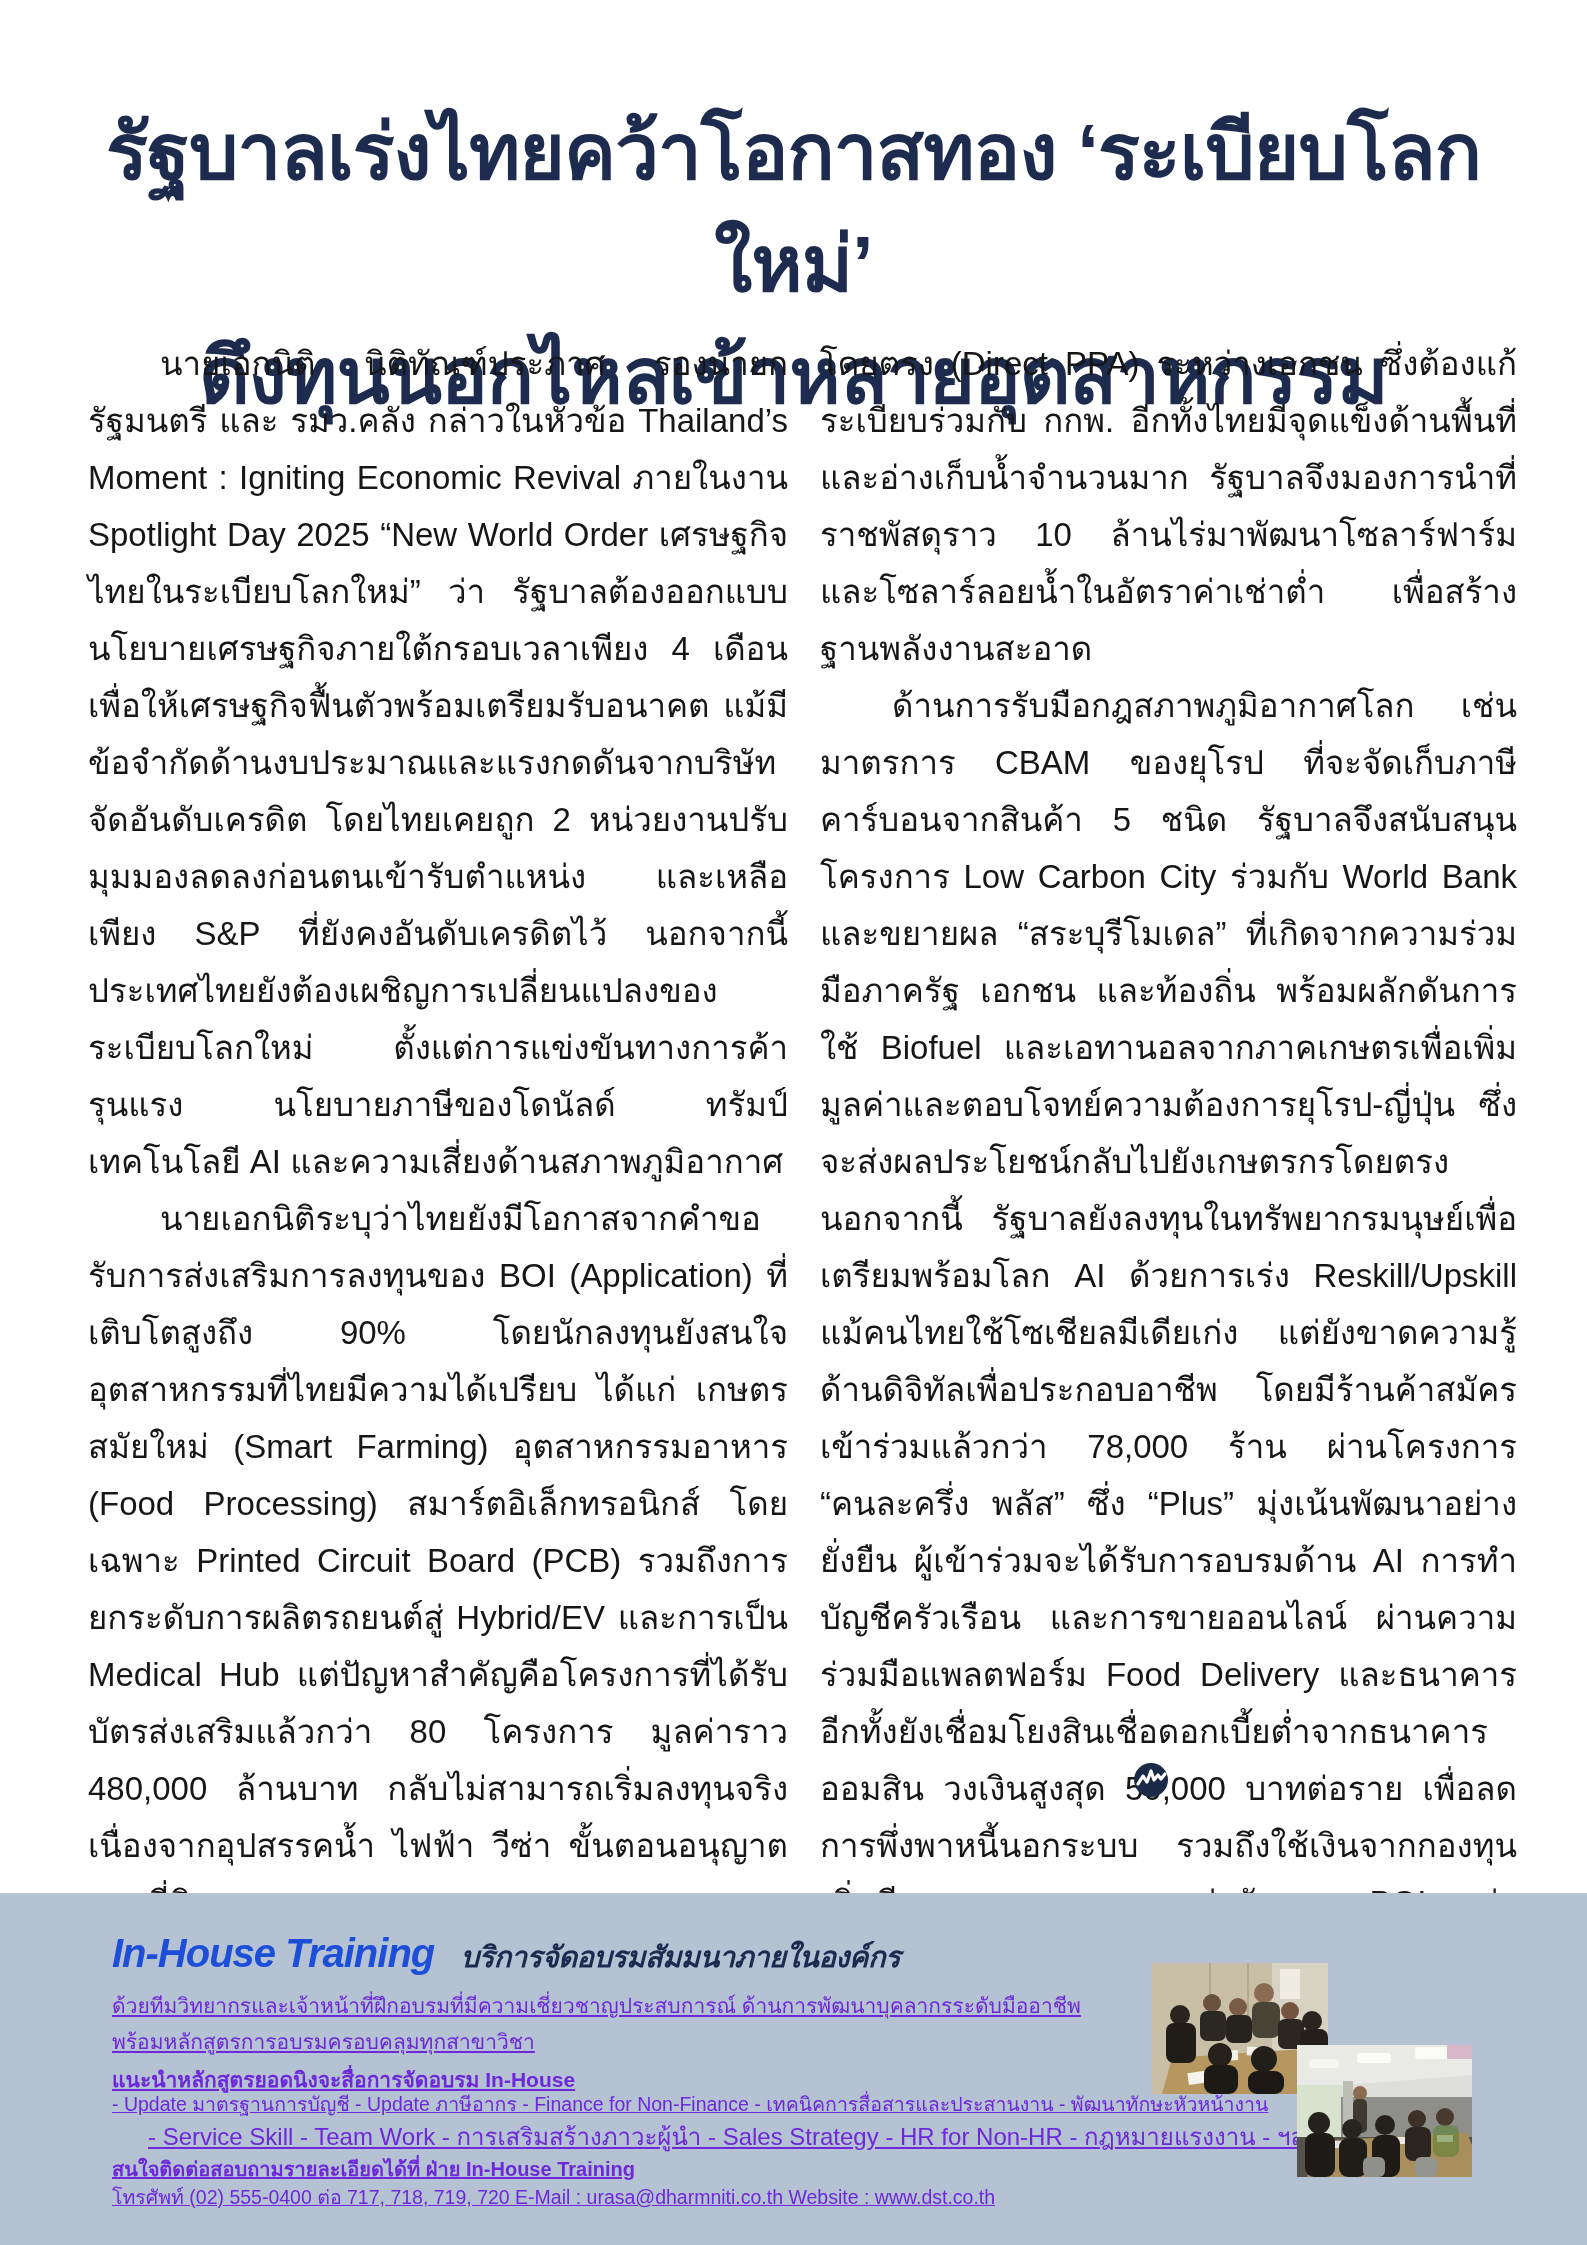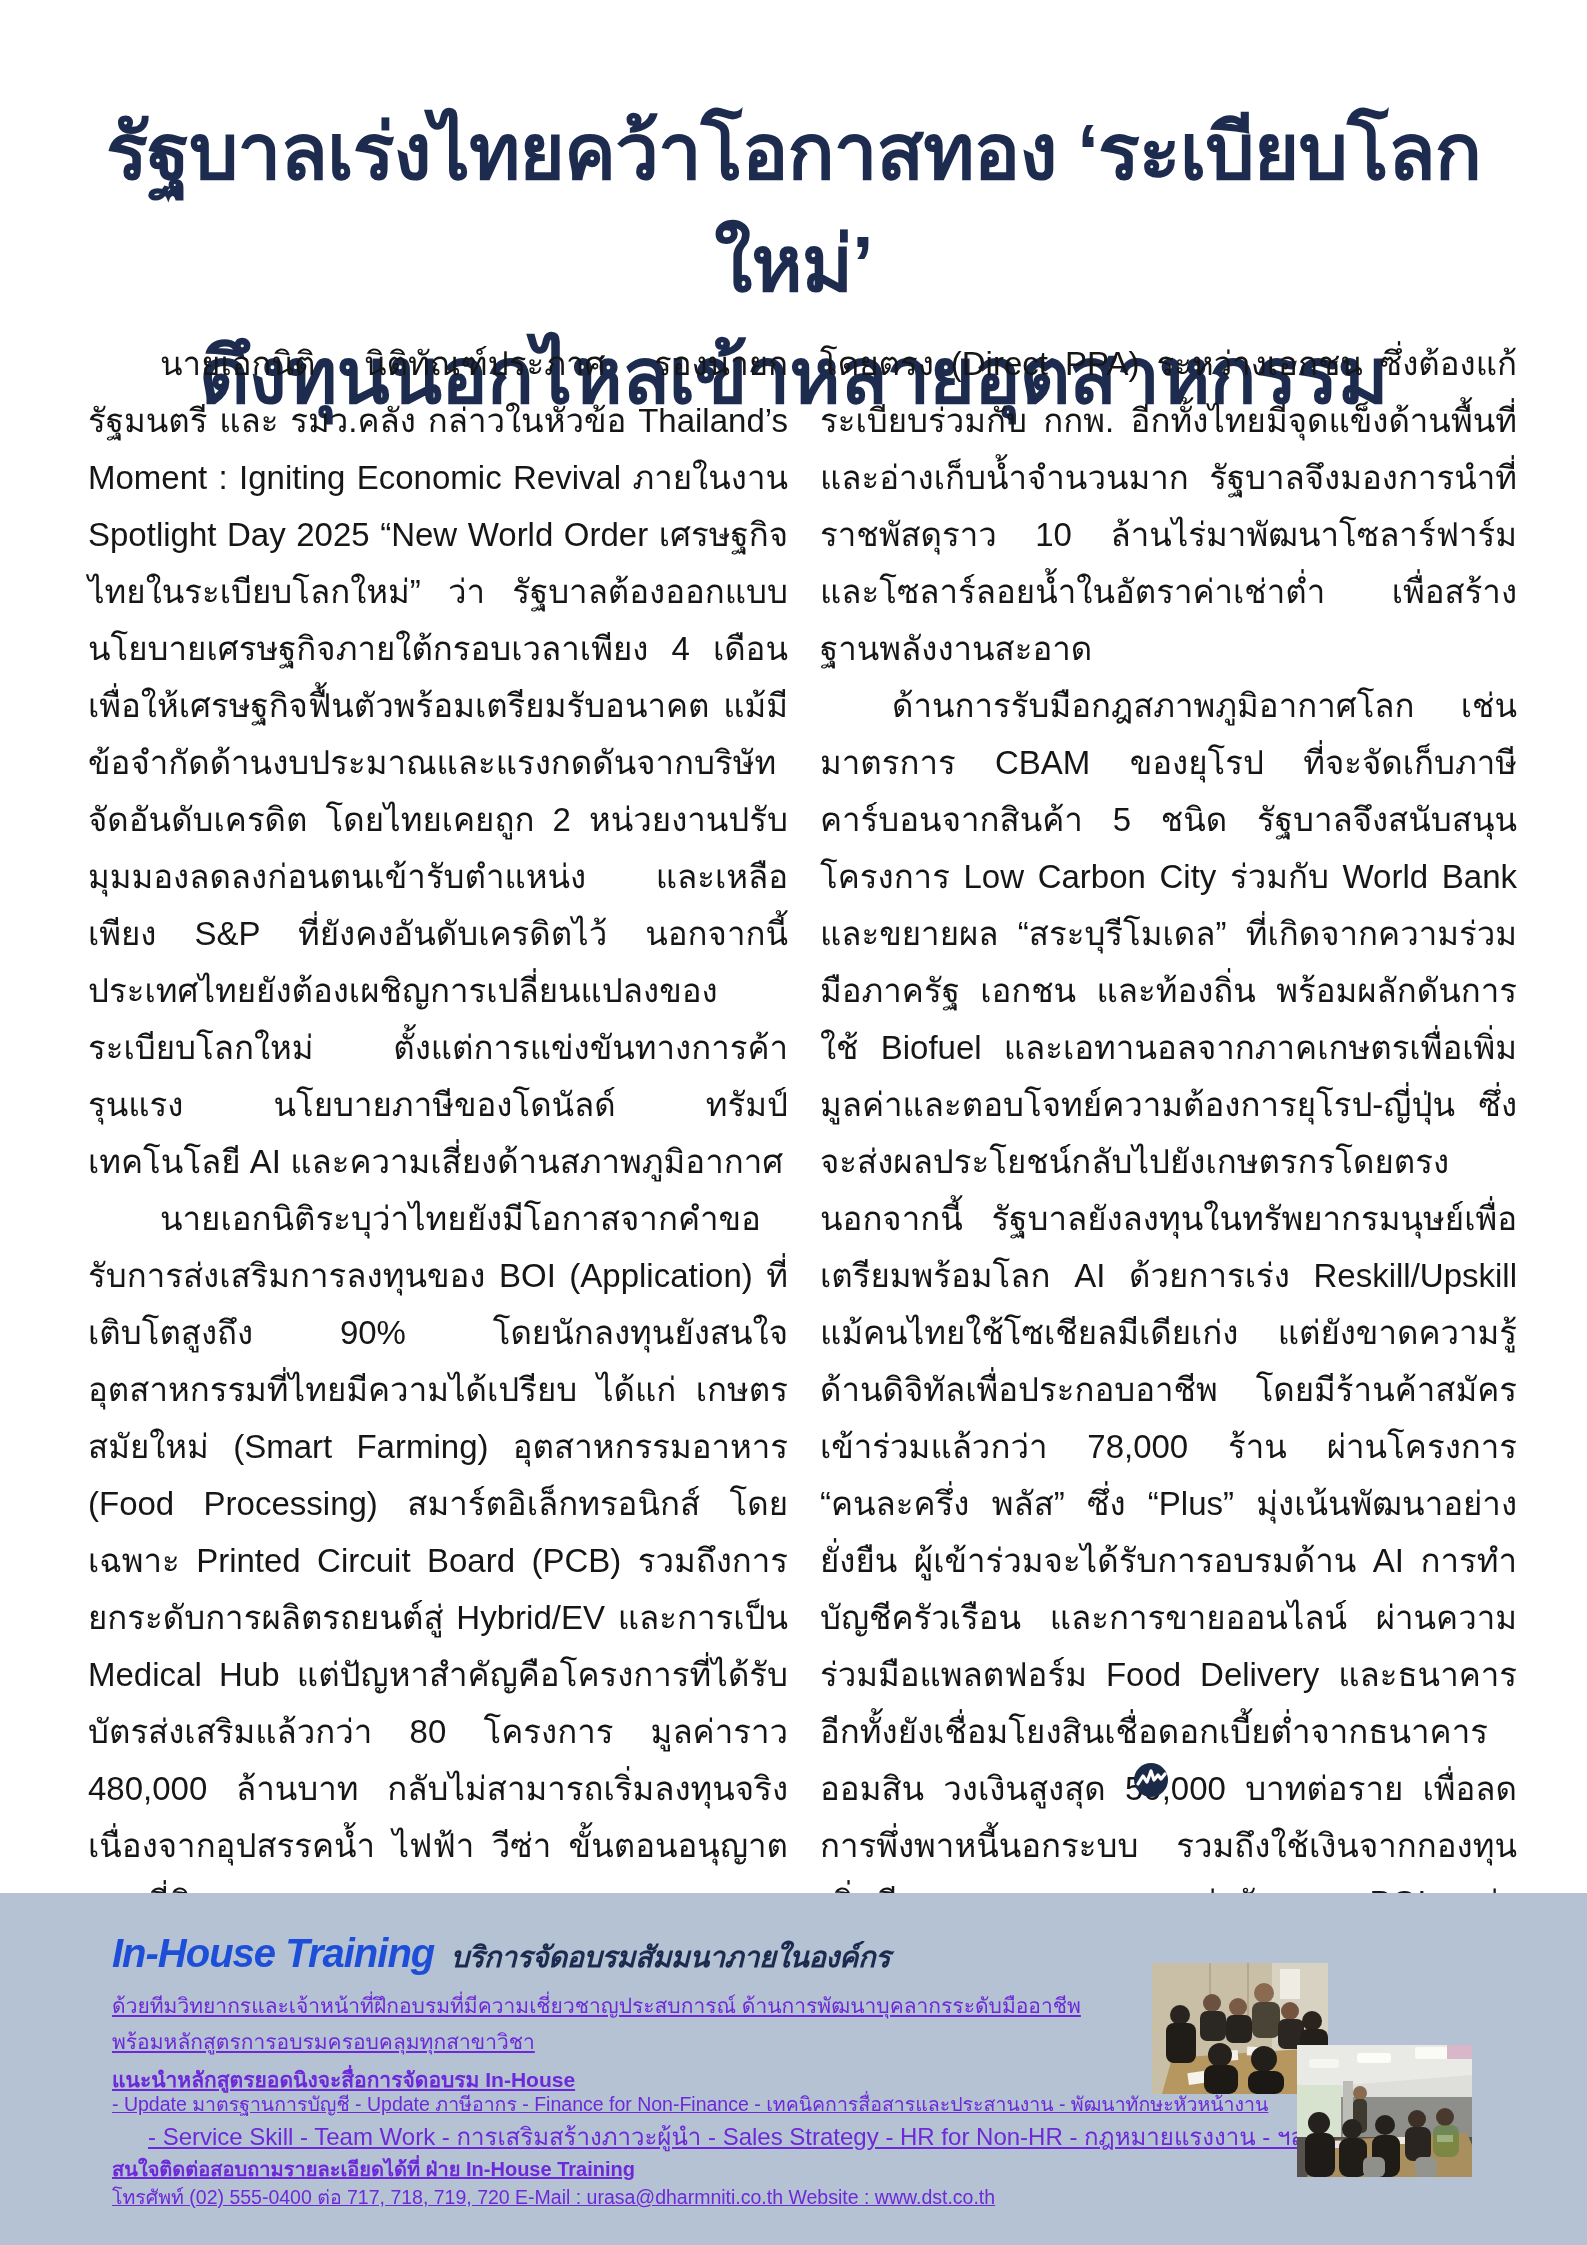--- a/index.html
+++ b/index.html
@@ -50,21 +50,21 @@
     white-space:nowrap;
   }
   .footer-title{
     display:inline-block;
     font-size:40px;font-weight:800;font-style:italic;
     color:#1d4ed8;letter-spacing:-1px;
   }
   .footer-subtitle{
     display:inline-block;
     font-size:29px;font-weight:700;font-style:italic;
-    color:#1b2a4e;margin-left:12px;letter-spacing:-0.5px;
+    color:#1b2a4e;margin-left:22px;letter-spacing:-0.5px;
   }
   .f-line{position:absolute;left:112px;white-space:nowrap;color:#6d28d9;text-decoration:underline;}
   .f-desc1{top:96px;font-size:21px;}
   .f-desc2{top:132px;font-size:21px;}
   .f-reco{top:170px;font-size:21px;font-weight:700;}
   .f-courses1{top:196px;font-size:19.5px;}
   .f-courses2{top:224px;font-size:24px;margin-left:36px;}
   .f-contact{top:260px;font-size:20px;font-weight:700;}
   .f-detail{top:289px;font-size:19.5px;}
   

